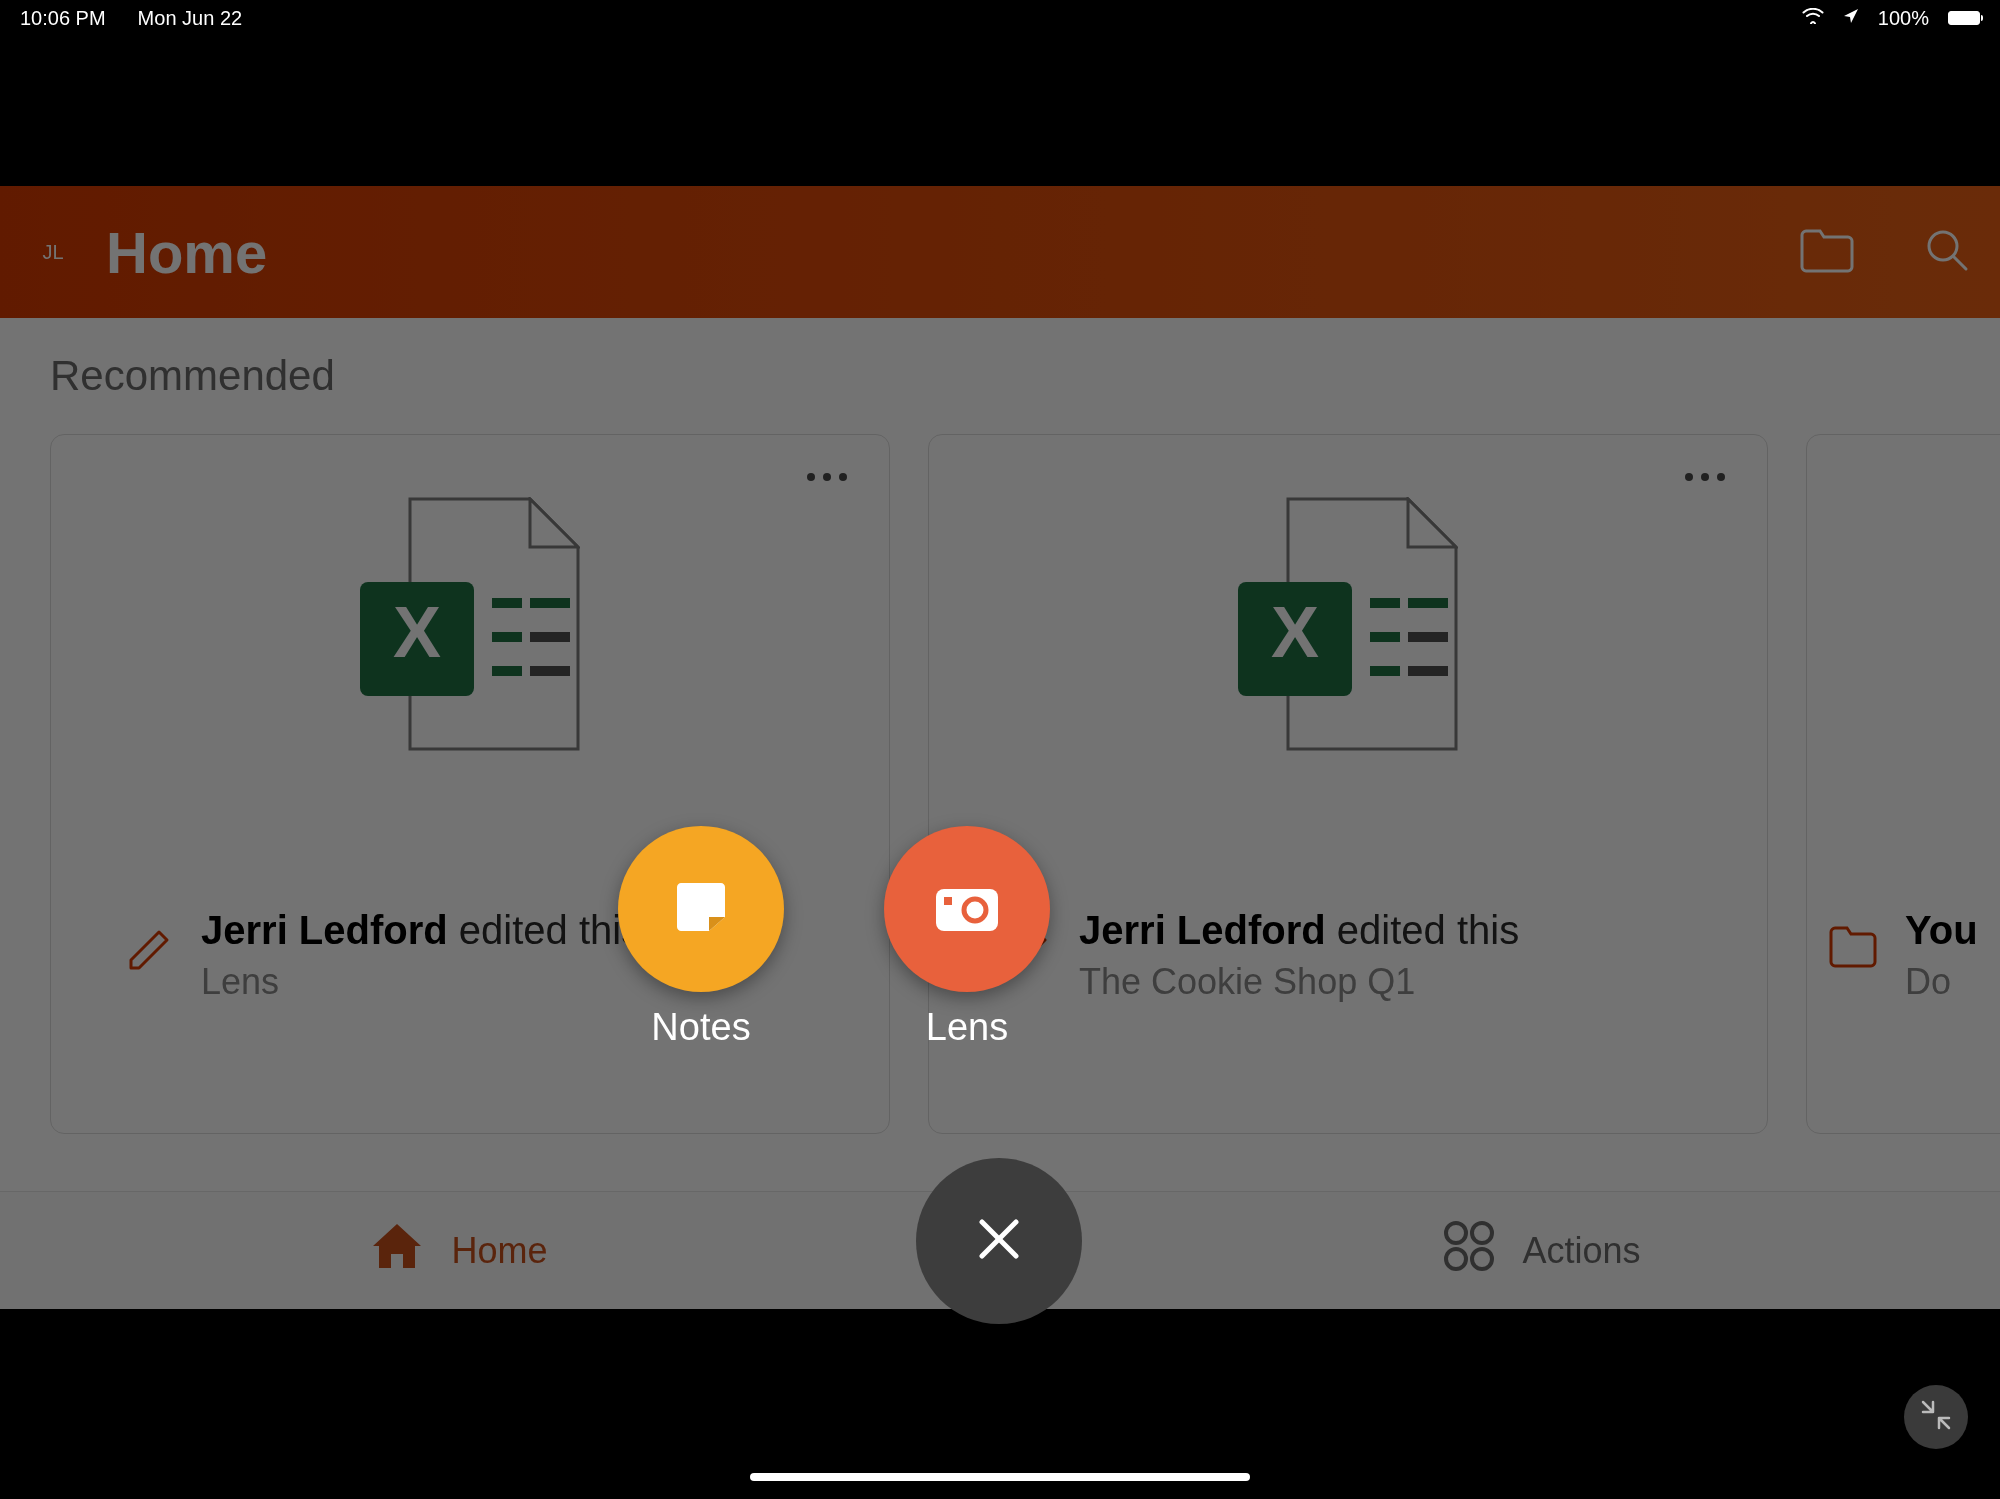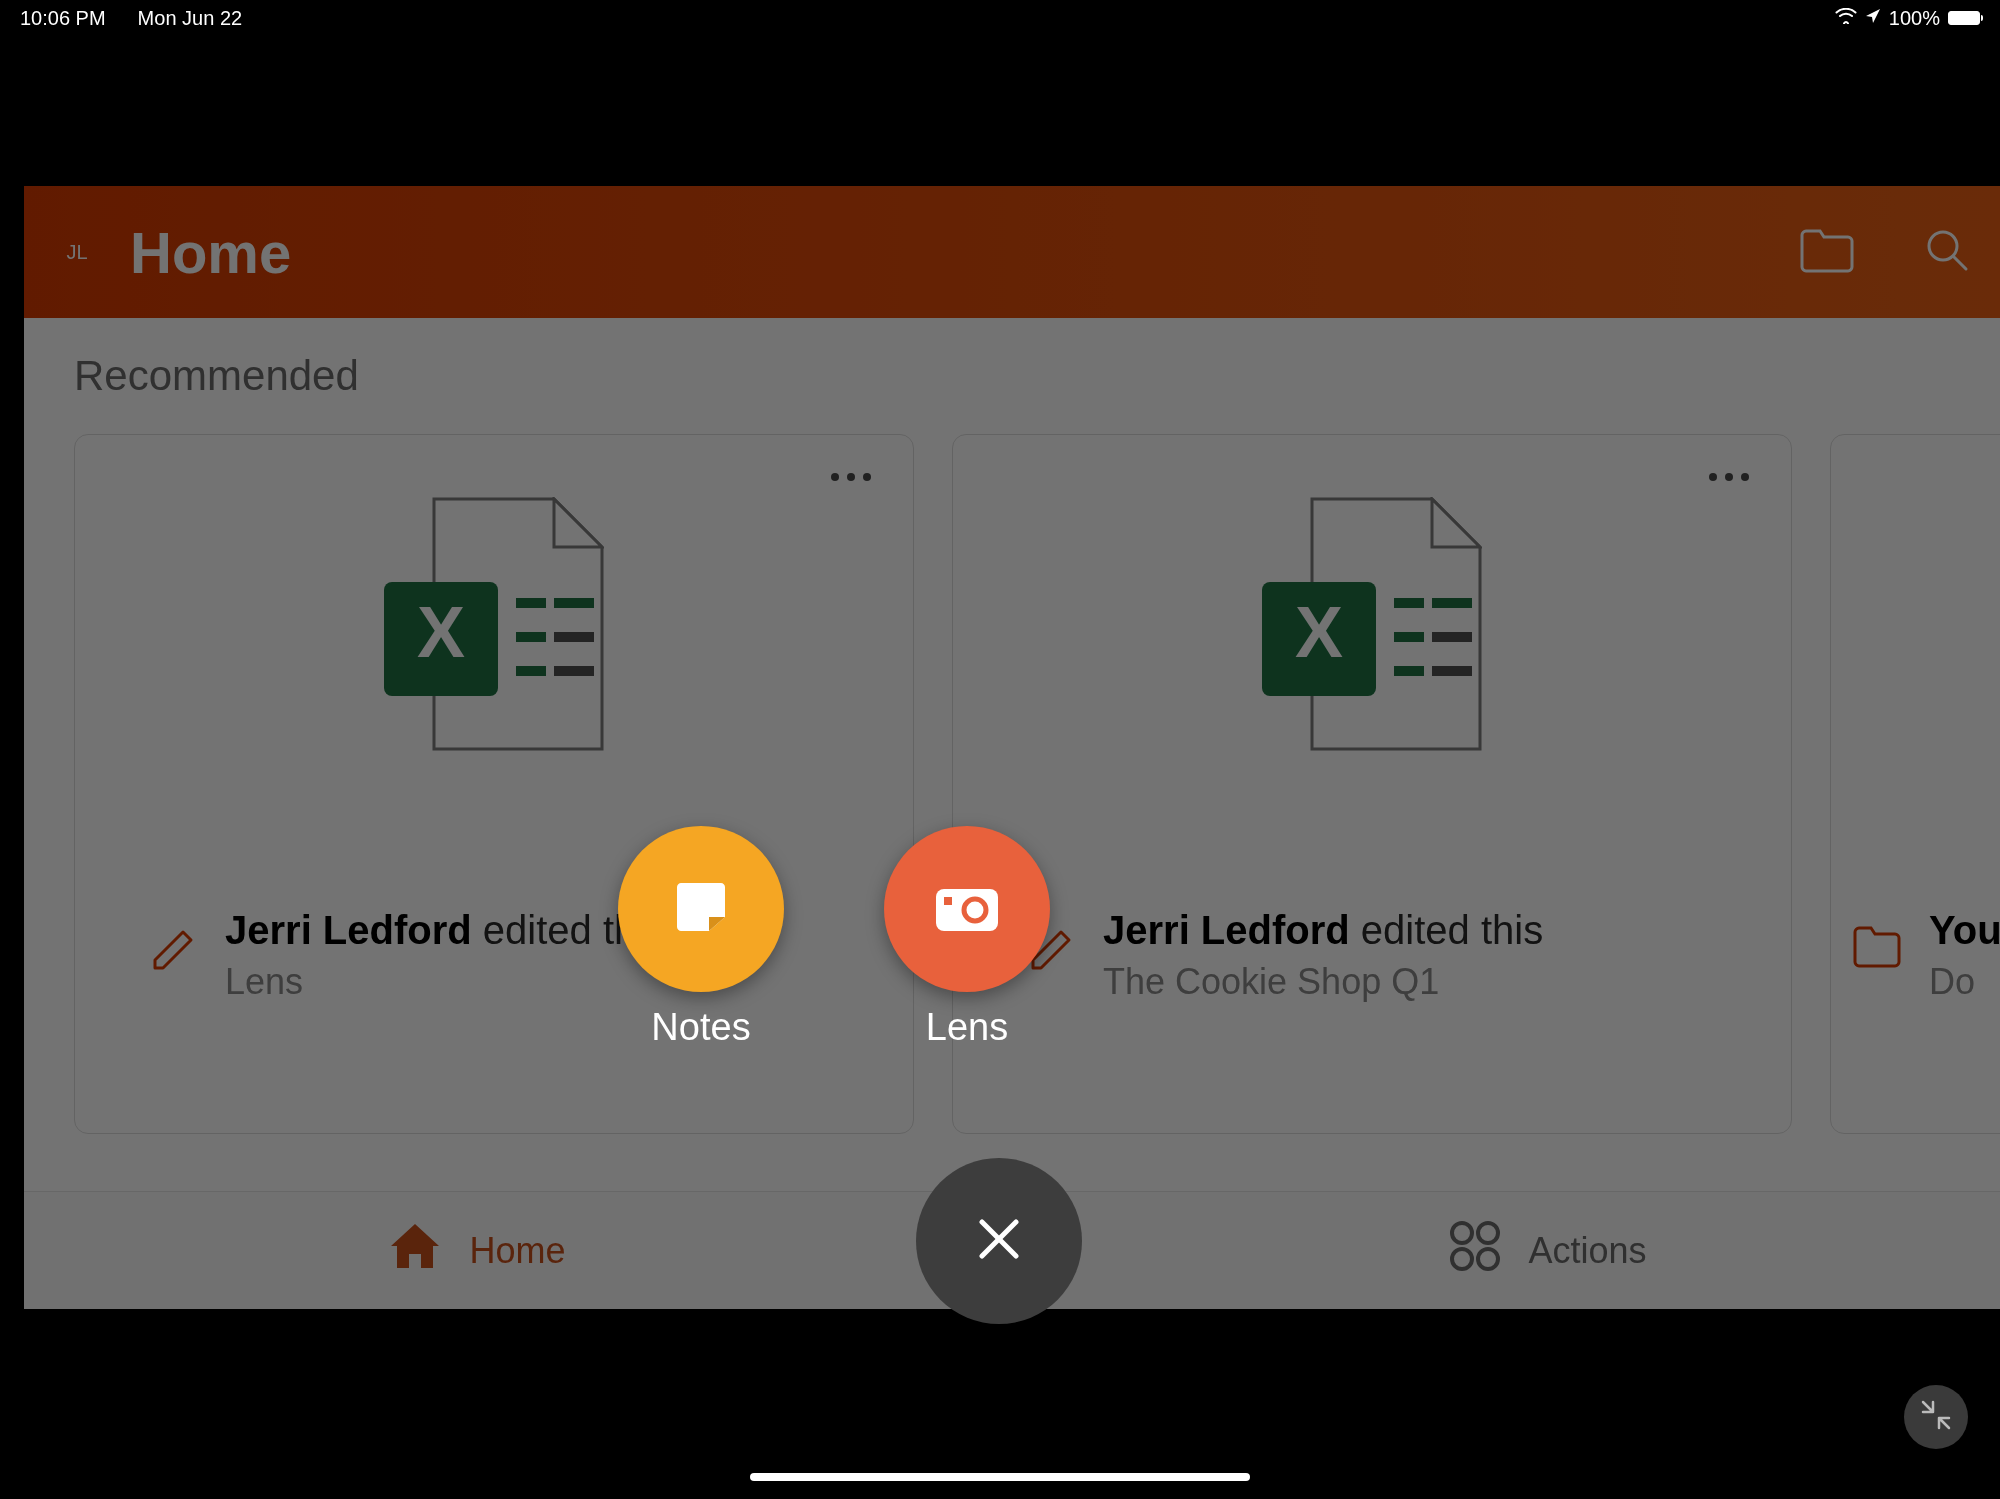--- a/index.html
+++ b/index.html
@@ -24,21 +24,21 @@
     right: 0;
     height: 36px;
     display: flex;
     justify-content: space-between;
     align-items: center;
     padding: 0 20px;
     color: #fff;
     font-size: 20px;
   }
   .status-left { display: flex; gap: 32px; }
-  .status-right { display: flex; align-items: center; gap: 8px; }
+  .status-right { display: flex; align-items: center; gap: 19px; }
   .battery-icon {
     width: 32px;
     height: 14px;
     border: 1.5px solid #fff;
     border-radius: 3px;
     position: relative;
     background: #fff;
   }
   .battery-icon::after {
     content: "";
@@ -54,21 +54,20 @@
 
   
   .app-region {
     position: absolute;
     top: 186px;
     left: 0;
     right: 0;
     bottom: 190px;
     background: #701a75;
     overflow: hidden;
-    margin-left: 24px;
   }
 
   
   .header {
     position: absolute;
     top: 0;
     left: 0;
     right: 0;
     height: 132px;
     background: linear-gradient(90deg, #D83B01 0%, #EA6115 100%);

